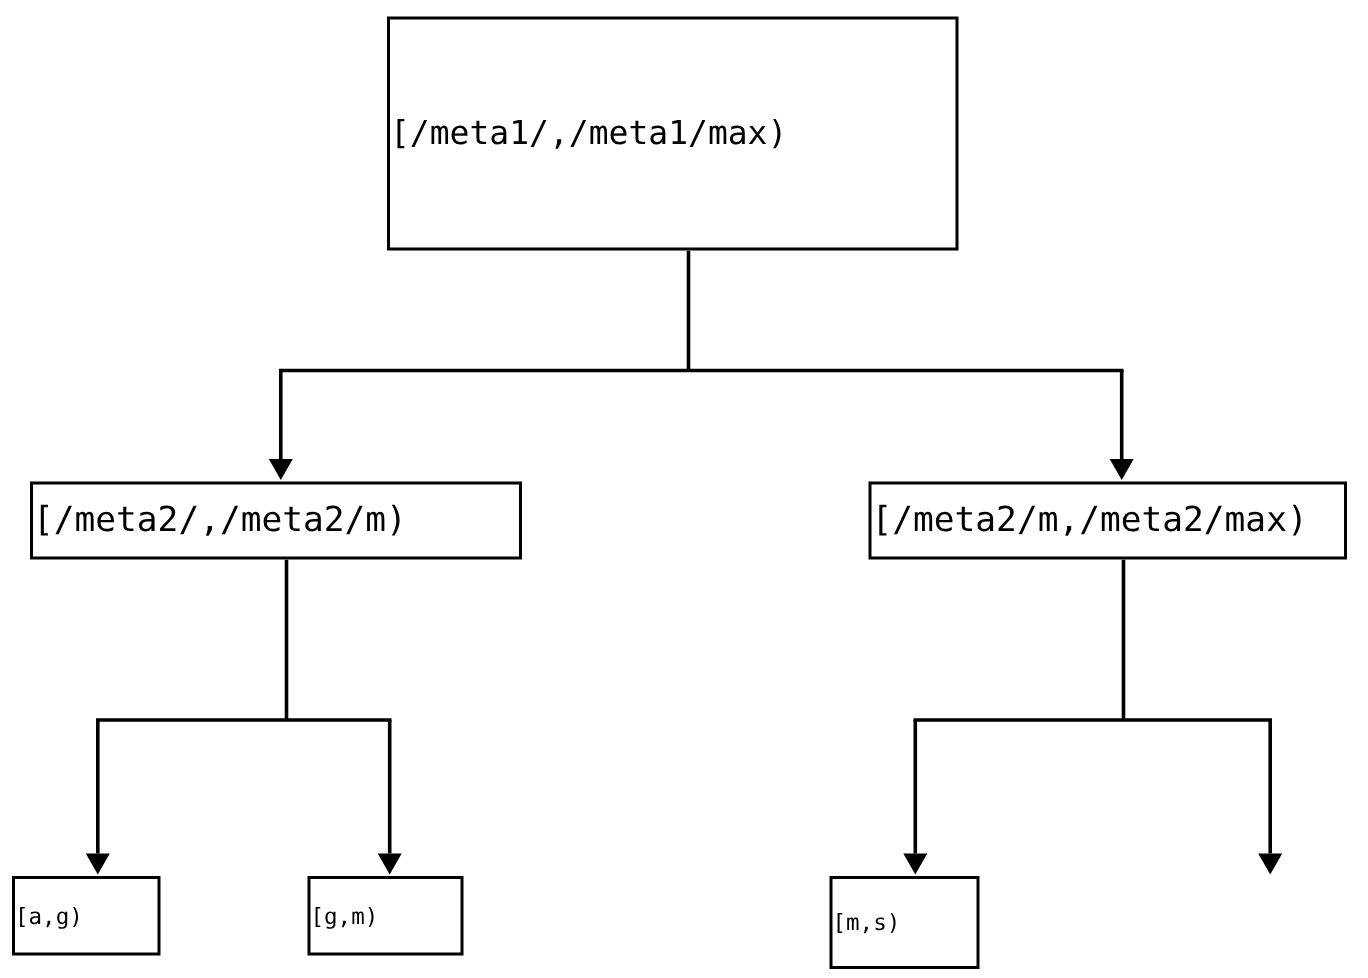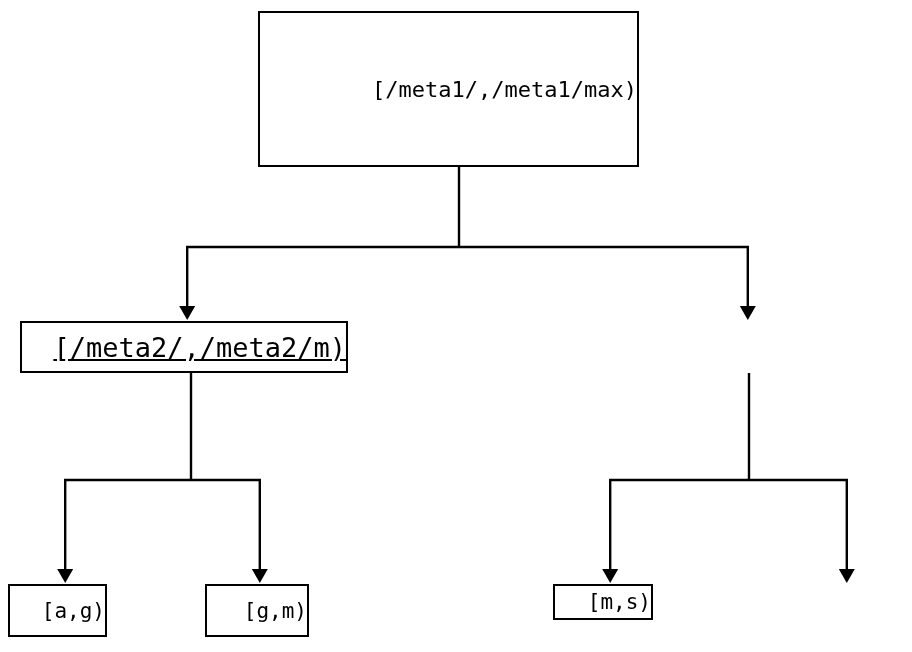--- a/index.html
+++ b/index.html
@@ -25,32 +25,32 @@
     height: 652px;
     display: block;
   }
   .node-box {
     position: absolute;
     box-sizing: border-box;
     border: 2px solid #000000;
     background: #ffffff;
     display: flex;
     align-items: center;
-    justify-content: flex-end;
+    justify-content: flex-start;
     text-align: center;
   }
   .node-label {
     font-family: "DejaVu Sans Mono", "Liberation Mono", monospace;
     color: #000000;
     white-space: pre;
     letter-spacing: 0px;
   }
   .node-root .node-label      { font-size: 22px; }
-  .node-mid .node-label       { font-size: 27px; text-decoration: underline; }
-  .node-leaf .node-label      { font-size: 21px; }
+  .node-mid .node-label       { font-size: 23px; }
+  .node-leaf .node-label      { font-size: 15px; }
 </style>
 </head>
 <body>
 
 <div id="diagram-root">
 
   <svg id="tree-svg" viewBox="0 0 912 652" xmlns="http://www.w3.org/2000/svg">
     <g stroke="#000000" stroke-width="2.4" fill="none" stroke-linecap="butt">
 
       <path d="M 459 167 L 459 247"></path>
@@ -85,27 +85,30 @@
   </svg>
 
   <div class="node-box node-root" style="left:258px; top:11px; width:381px; height:156px;">
     <span class="node-label">[/meta1/,/meta1/max)</span>
   </div>
 
   <div class="node-box node-mid" style="left:20px; top:321px; width:328px; height:52px;">
     <span class="node-label">[/meta2/,/meta2/m)</span>
   </div>
 
+  <div class="node-box node-mid" style="left:579px; top:321px; width:319px; height:52px;">
+    <span class="node-label">[/meta2/m,/meta2/max)</span>
+  </div>
 
   <div class="node-box node-leaf" style="left:8px; top:584px; width:99px; height:53px;">
     <span class="node-label">[a,g)</span>
   </div>
 
   <div class="node-box node-leaf" style="left:205px; top:584px; width:104px; height:53px;">
     <span class="node-label">[g,m)</span>
   </div>
 
-  <div class="node-box node-leaf" style="left:553px; top:584px; width:100px; height:36px;">
+  <div class="node-box node-leaf" style="left:553px; top:584px; width:100px; height:62px;">
     <span class="node-label">[m,s)</span>
   </div>
 
 
 </div>
 
 </body></html>

